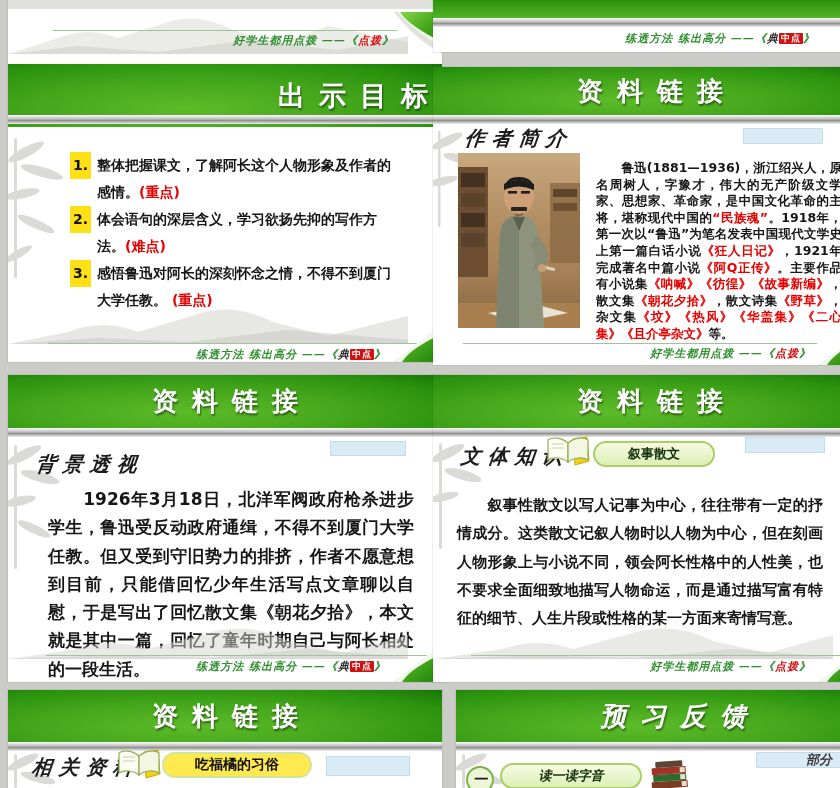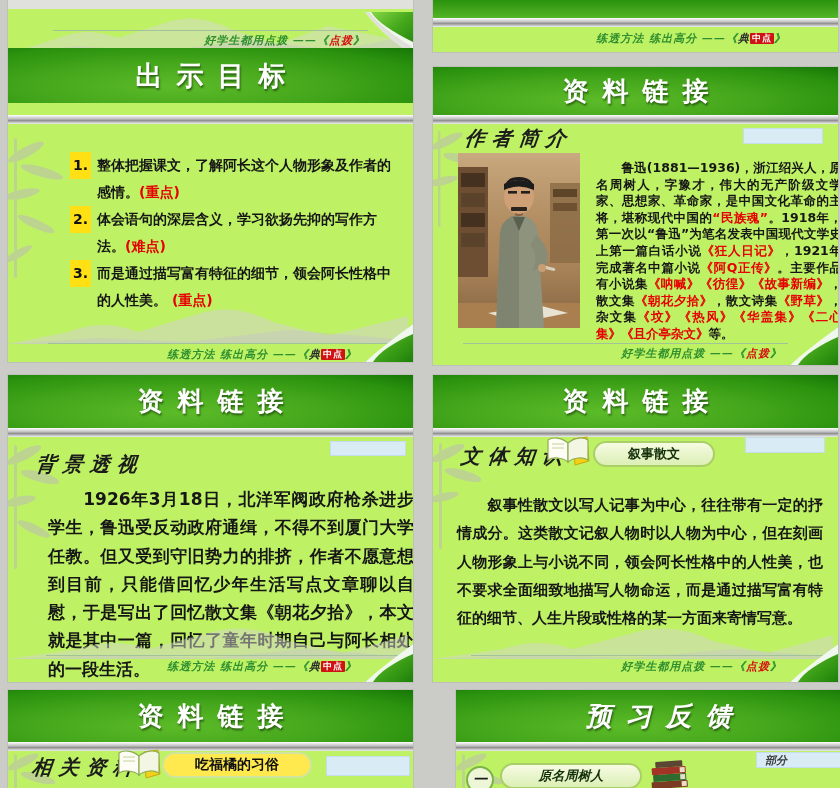--- a/index.html
+++ b/index.html
@@ -1,18 +1,18 @@
 <!DOCTYPE html>
 <html><head>
 <meta charset="utf-8">
 <style>
   html,body{margin:0;padding:0;}
   #stage{position:relative;width:840px;height:788px;background:#cbcbc7;overflow:hidden;
          font-family:"DejaVu Sans",sans-serif;}
-  .tile{position:absolute;background:#bef264;overflow:hidden;box-shadow:0 0 0 1px rgba(0,0,0,.06);}
+  .tile{position:absolute;background:#ffffff;overflow:hidden;box-shadow:0 0 0 1px rgba(0,0,0,.06);padding-left:29px;}
   .banner{position:absolute;left:0;right:0;display:flex;align-items:center;justify-content:center;
           background:radial-gradient(ellipse at 42% 70%, #5cbb28 0%, #44a61b 45%, #2a920e 78%, #177607 100%);}
   .banner .t{color:#fff;font-weight:700;font-size:26px;letter-spacing:14px;text-indent:14px;
              text-shadow:1px 2px 2px rgba(0,0,0,.45);white-space:nowrap;}
   .silver{position:absolute;left:0;right:0;height:9px;
           background:linear-gradient(180deg,#ffffff 0%,#bdbdbd 45%,#8f8f8f 60%,#efefef 100%);}
   .greenband{position:absolute;left:0;right:0;top:0;height:18px;
           background:linear-gradient(180deg,#2a920e,#54b526);}
   .slogan{position:absolute;font-size:11px;font-style:italic;font-weight:700;color:#2f8f2f;
           white-space:nowrap;letter-spacing:1px;}
@@ -63,21 +63,21 @@
         <linearGradient id="gfold" x1="0" y1="0" x2="1" y2="1">
           <stop offset="0" stop-color="#8ede4c"></stop>
             <stop offset="0.5" stop-color="#46a91c"></stop>
             <stop offset="1" stop-color="#1d8009"></stop>
         </linearGradient>
       </defs>
       <polygon points="0,0 48,0 48,42" fill="url(#gfold)"></polygon>
       <path d="M0 0 C14 18 30 32 48 42 L48 30 C28 20 12 10 6 0 Z" fill="#ffffff" opacity="0.92"></path>
       <path d="M0 0 C14 18 30 32 48 42 L46 34 C28 24 10 8 4 0 Z" fill="#dadad4" opacity="0.8"></path>
     </svg>
-    <div class="banner" style="top:48px;height:55px;">
+    <div class="banner" style="top:64px;height:63px;justify-content:flex-end;">
       <span class="t" style="font-size:27px;">出示目标</span>
     </div>
     <div class="silver" style="top:115px;"></div>
     <svg class="bamboo" style="left:0;top:128px;" width="64" height="160" viewBox="0 0 64 160">
       <g fill="#bdbdb7">
         <ellipse cx="18" cy="24" rx="20" ry="5" transform="rotate(-28 18 24)"></ellipse>
         <ellipse cx="34" cy="44" rx="22" ry="5" transform="rotate(16 34 44)"></ellipse>
         <ellipse cx="14" cy="66" rx="18" ry="4.5" transform="rotate(-12 14 66)"></ellipse>
         <ellipse cx="28" cy="96" rx="20" ry="4.5" transform="rotate(24 28 96)"></ellipse>
         <ellipse cx="10" cy="126" rx="16" ry="4" transform="rotate(-30 10 126)"></ellipse>
@@ -88,21 +88,21 @@
       <div class="goal-item">
         <span class="gi-num"><span class="num">1.</span></span>
         <span class="gi-text"><span>整体把握课文，了解阿长这个人物形象及作者的感情。</span><span class="red">(重点)</span></span>
       </div>
       <div class="goal-item">
         <span class="gi-num"><span class="num">2.</span></span>
         <span class="gi-text"><span>体会语句的深层含义，学习欲扬先抑的写作方法。</span><span class="red">(难点)</span></span>
       </div>
       <div class="goal-item">
         <span class="gi-num"><span class="num">3.</span></span>
-        <span class="gi-text"><span>而是通过描写富有特征的细节，领会阿长性格中的人性美。</span><span class="red"> (重点)</span></span>
+        <span class="gi-text"><span>感悟鲁迅对阿长的深刻怀念之情，不得不到厦门大学任教。</span><span class="red"> (重点)</span></span>
       </div>
     </div>
     <svg class="mtn" style="top:292px;height:52px;" viewBox="0 0 400 52" preserveAspectRatio="none">
       <path d="M0 52 L60 40 Q95 26 130 40 L190 22 Q225 10 265 30 L320 44 L400 24 L400 52 Z" fill="#d4d4ce" opacity="0.55"></path>
       <path d="M0 52 L90 46 L180 50 L280 38 L400 48 L400 52 Z" fill="#c6c6c0" opacity="0.5"></path>
     </svg>
     <div class="hairline" style="top:343px;left:40px;right:0;"></div>
     <div class="slogan" style="top:347px;right:56px;">
       <span>练透方法 练出高分 ——《</span><span class="dian">典</span><span class="chip">中点</span><span>》</span>
     </div>
@@ -290,24 +290,24 @@
     </div>
     <div class="silver" style="top:52px;"></div>
     <svg class="bamboo" style="left:0;top:58px;" width="50" height="40" viewBox="0 0 50 40">
       <g fill="#bdbdb7">
         <ellipse cx="15" cy="14" rx="17" ry="4.5" transform="rotate(-26 15 14)"></ellipse>
         <ellipse cx="30" cy="30" rx="18" ry="4.5" transform="rotate(15 30 30)"></ellipse>
         <rect x="6" y="6" width="3" height="34" rx="1.5"></rect>
       </g>
     </svg>
     <div class="bluebox" style="left:300px;top:62px;width:102px;height:16px;display:flex;align-items:center;">
-      <span style="font-size:11px;font-weight:700;color:#3a3a3a;padding-left:8px;">部分</span>
+      <span style="font-size:13px;font-weight:700;color:#3a3a3a;padding-left:8px;margin-left:41px;">部分</span>
     </div>
     <div class="circle-one" style="left:10px;top:76px;">一</div>
-    <div class="pill green" style="left:44px;top:73px;width:142px;height:26px;">原名周树人</div>
+    <div class="pill green" style="left:44px;top:73px;width:142px;height:26px;">读一读字音</div>
     <svg style="position:absolute;left:194px;top:70px;" width="40" height="28" viewBox="0 0 40 28">
       <g transform="rotate(-4 20 14)">
         <rect x="1" y="21" width="36" height="7" rx="1" fill="#7a3b22"></rect>
         <rect x="31" y="22" width="5" height="5" fill="#e8ddc8"></rect>
         <rect x="3" y="14" width="33" height="7" rx="1" fill="#2e6b2e"></rect>
         <rect x="30" y="15" width="5" height="5" fill="#e8ddc8"></rect>
         <rect x="2" y="7" width="34" height="7" rx="1" fill="#a33326"></rect>
         <rect x="30" y="8" width="5" height="5" fill="#e8ddc8"></rect>
         <rect x="6" y="1" width="27" height="6" rx="1" fill="#5a4632"></rect>
       </g>

